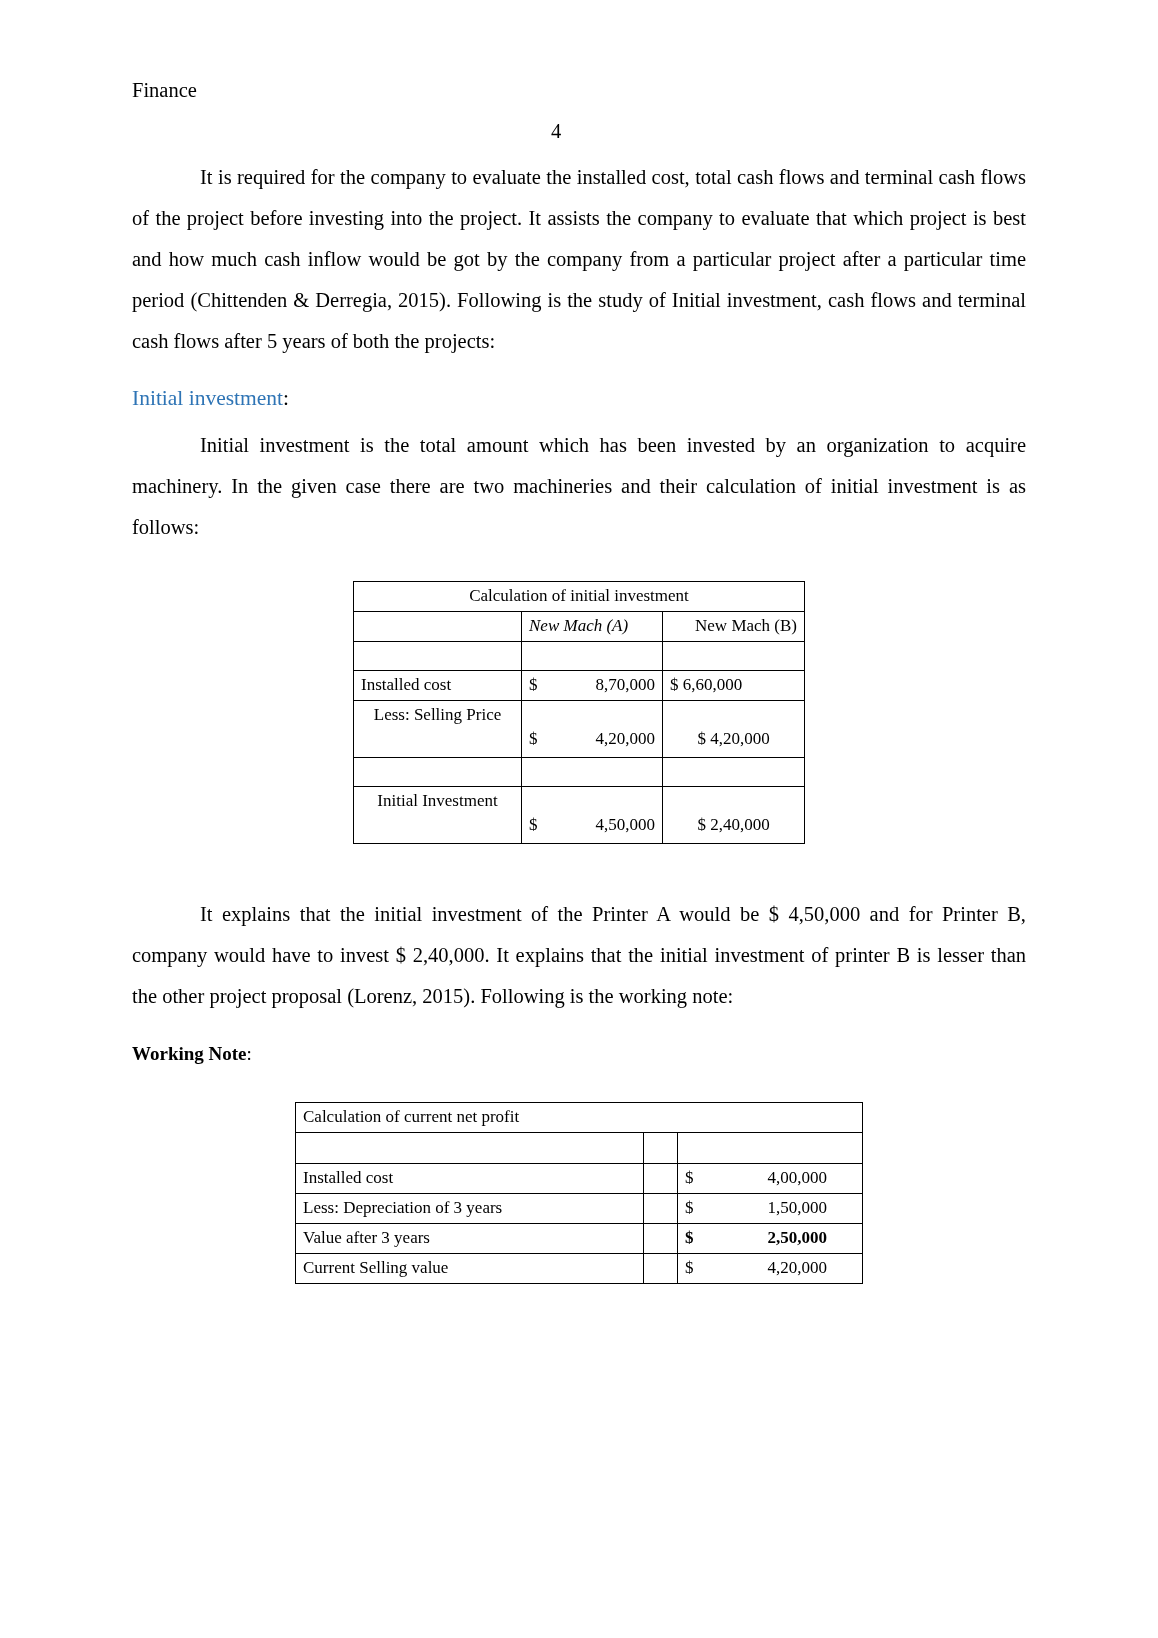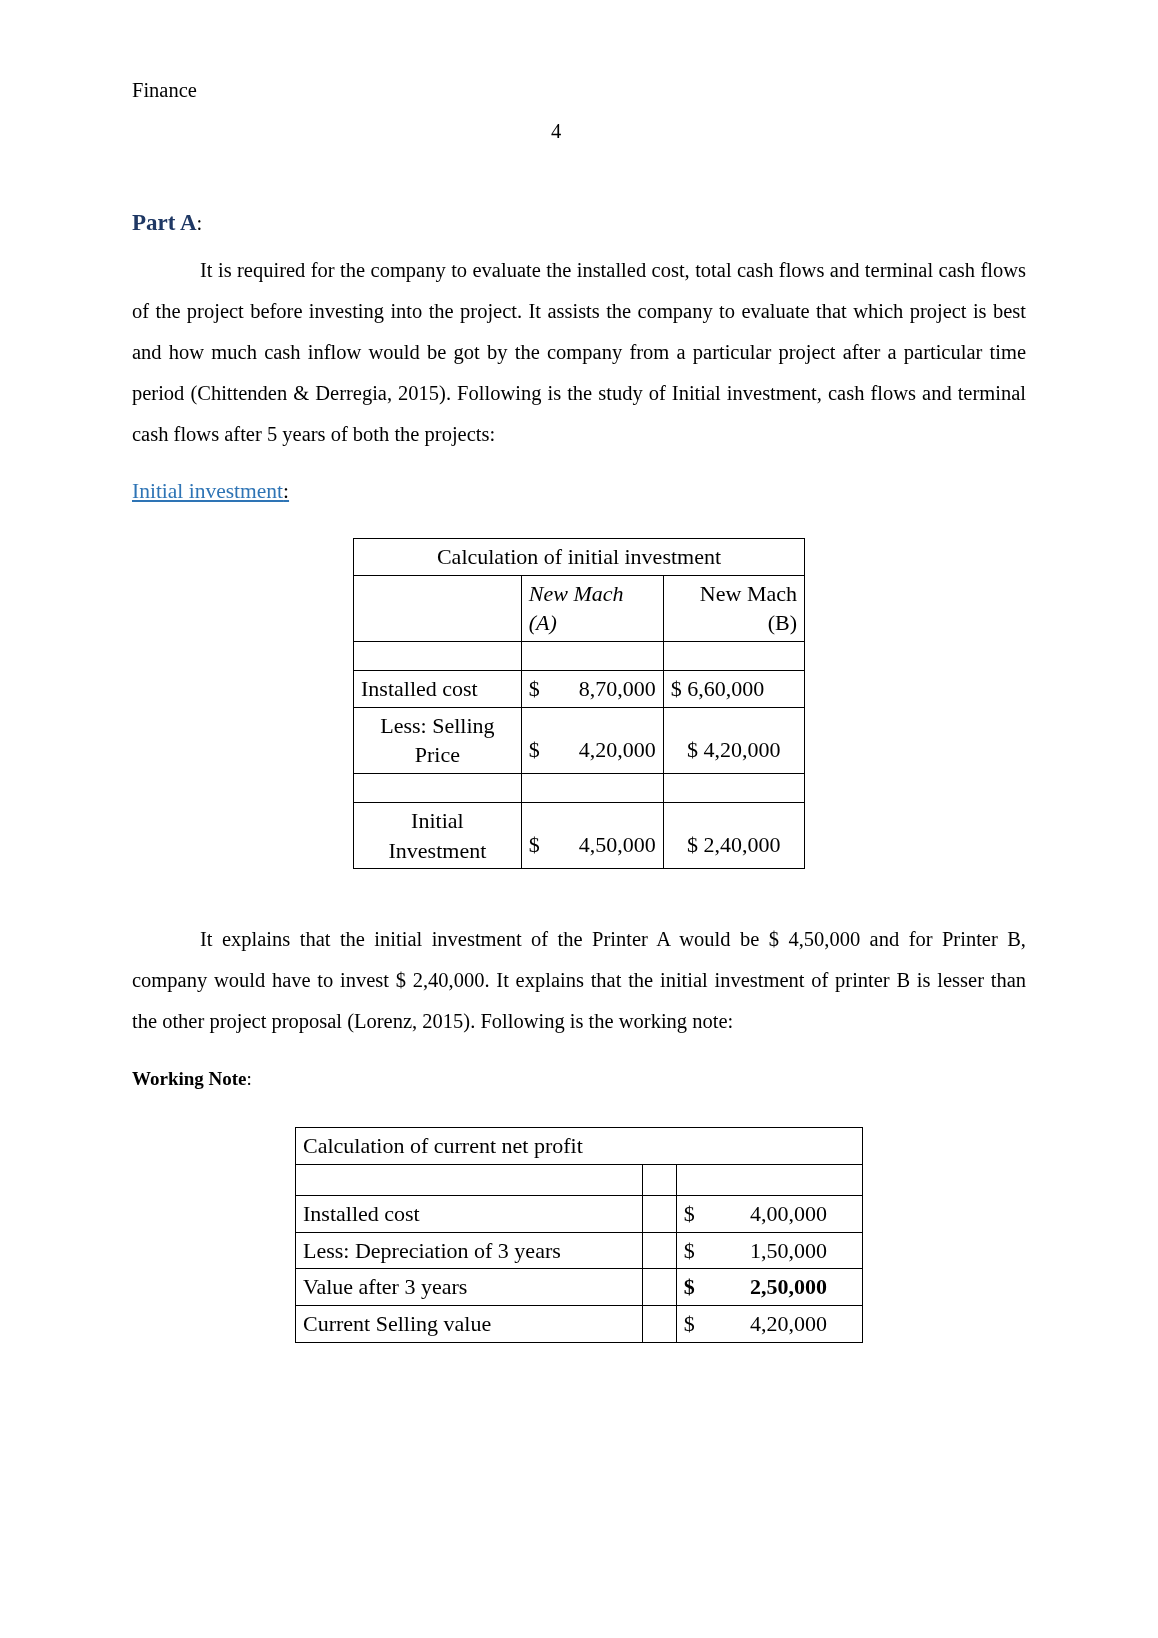--- a/index.html
+++ b/index.html
@@ -48,21 +48,20 @@
     margin: 14px 0 0 0;
     text-align: justify;
     text-indent: 68px;
   }
   h2.sub-title {
     font-size: 21.5px;
     color: #2E74B5;
     font-weight: normal;
     margin: 24px 0 0 0;
     line-height: 1.2;
-    text-decoration: underline;
   }
   h2.sub-title .colon {
     color: #000000;
   }
   h3.working-note {
     font-size: 19px;
     font-weight: bold;
     margin: 26px 0 0 0;
     line-height: 1.2;
   }
@@ -71,21 +70,21 @@
   }
 
   
   .tbl-wrap {
     display: flex;
     justify-content: center;
     margin-top: 33px;
   }
   table.doc-tbl {
     border-collapse: collapse;
-    font-size: 22px;
+    font-size: 17px;
     font-family: "Liberation Serif", serif;
     padding-left: 9px;
   }
   table.doc-tbl td {
     border: 1px solid #000000;
     padding: 3px 7px;
     vertical-align: top;
     line-height: 1.35;
   }
   
@@ -119,30 +118,28 @@
 </style>
 </head>
 <body>
 
 <div class="page">
 
   <div class="header-line">Finance</div>
 
   <div class="page-number">4</div>
 
-  <h1 class="part-title">
-    <span>Part A</span><span class="colon">:</span>
-  </h1>
 
   <p class="body-par">It is required for the company to evaluate the installed cost, total cash flows and terminal cash flows of the project before investing into the project. It assists the company to evaluate that which project is best and how much cash inflow would be got by the company from a particular project after a particular time period (Chittenden &amp; Derregia, 2015). Following is the study of Initial investment, cash flows and terminal cash flows after 5 years of both the projects:</p>
 
   <h2 class="sub-title">
     <span>Initial investment</span><span class="colon">:</span>
   </h2>
 
+  <p class="body-par">Initial investment is the total amount which has been invested by an organization to acquire machinery. In the given case there are two machineries and their calculation of initial investment is as follows:</p>
 
   <div class="tbl-wrap">
     <table class="doc-tbl t1">
       <tbody>
           <tr>
         <td class="cap" colspan="3">Calculation of initial investment</td>
       </tr>
       <tr>
         <td class="c0"></td>
         <td class="c1">New Mach (A)</td>

